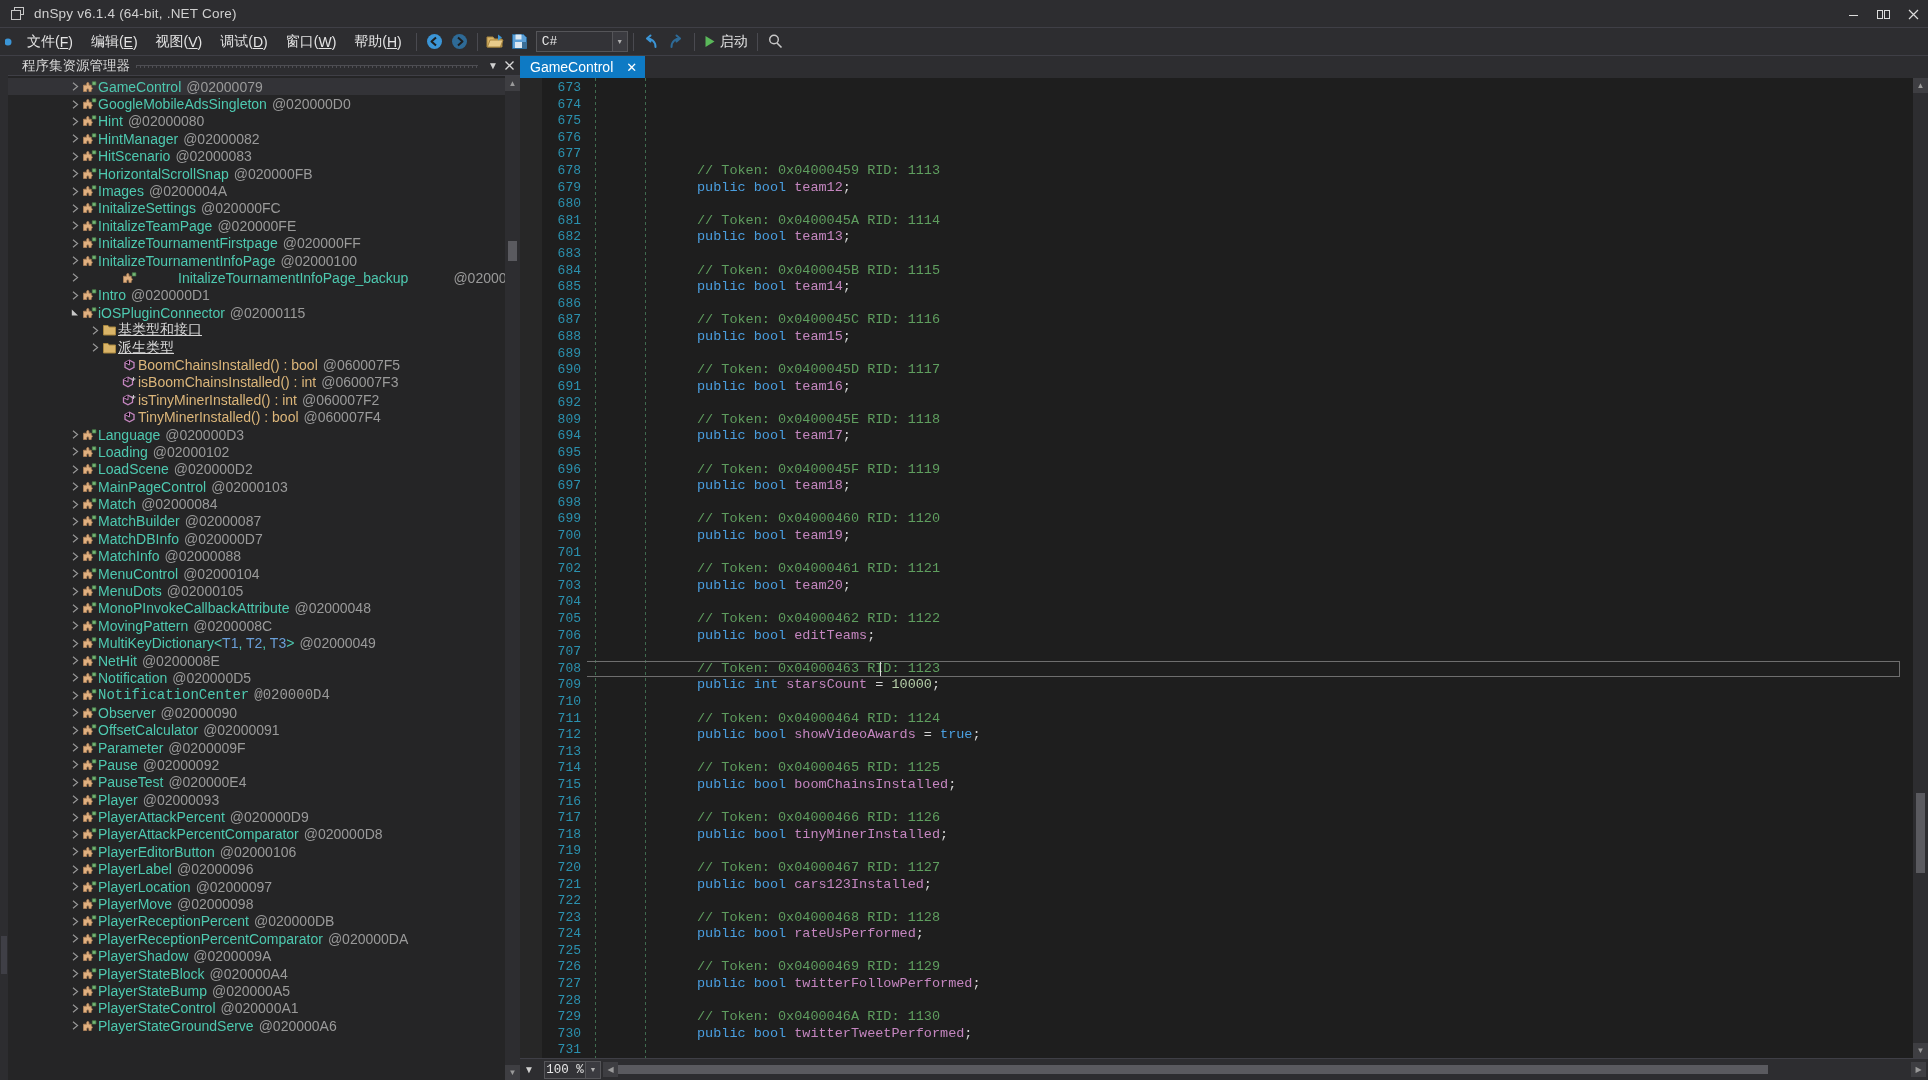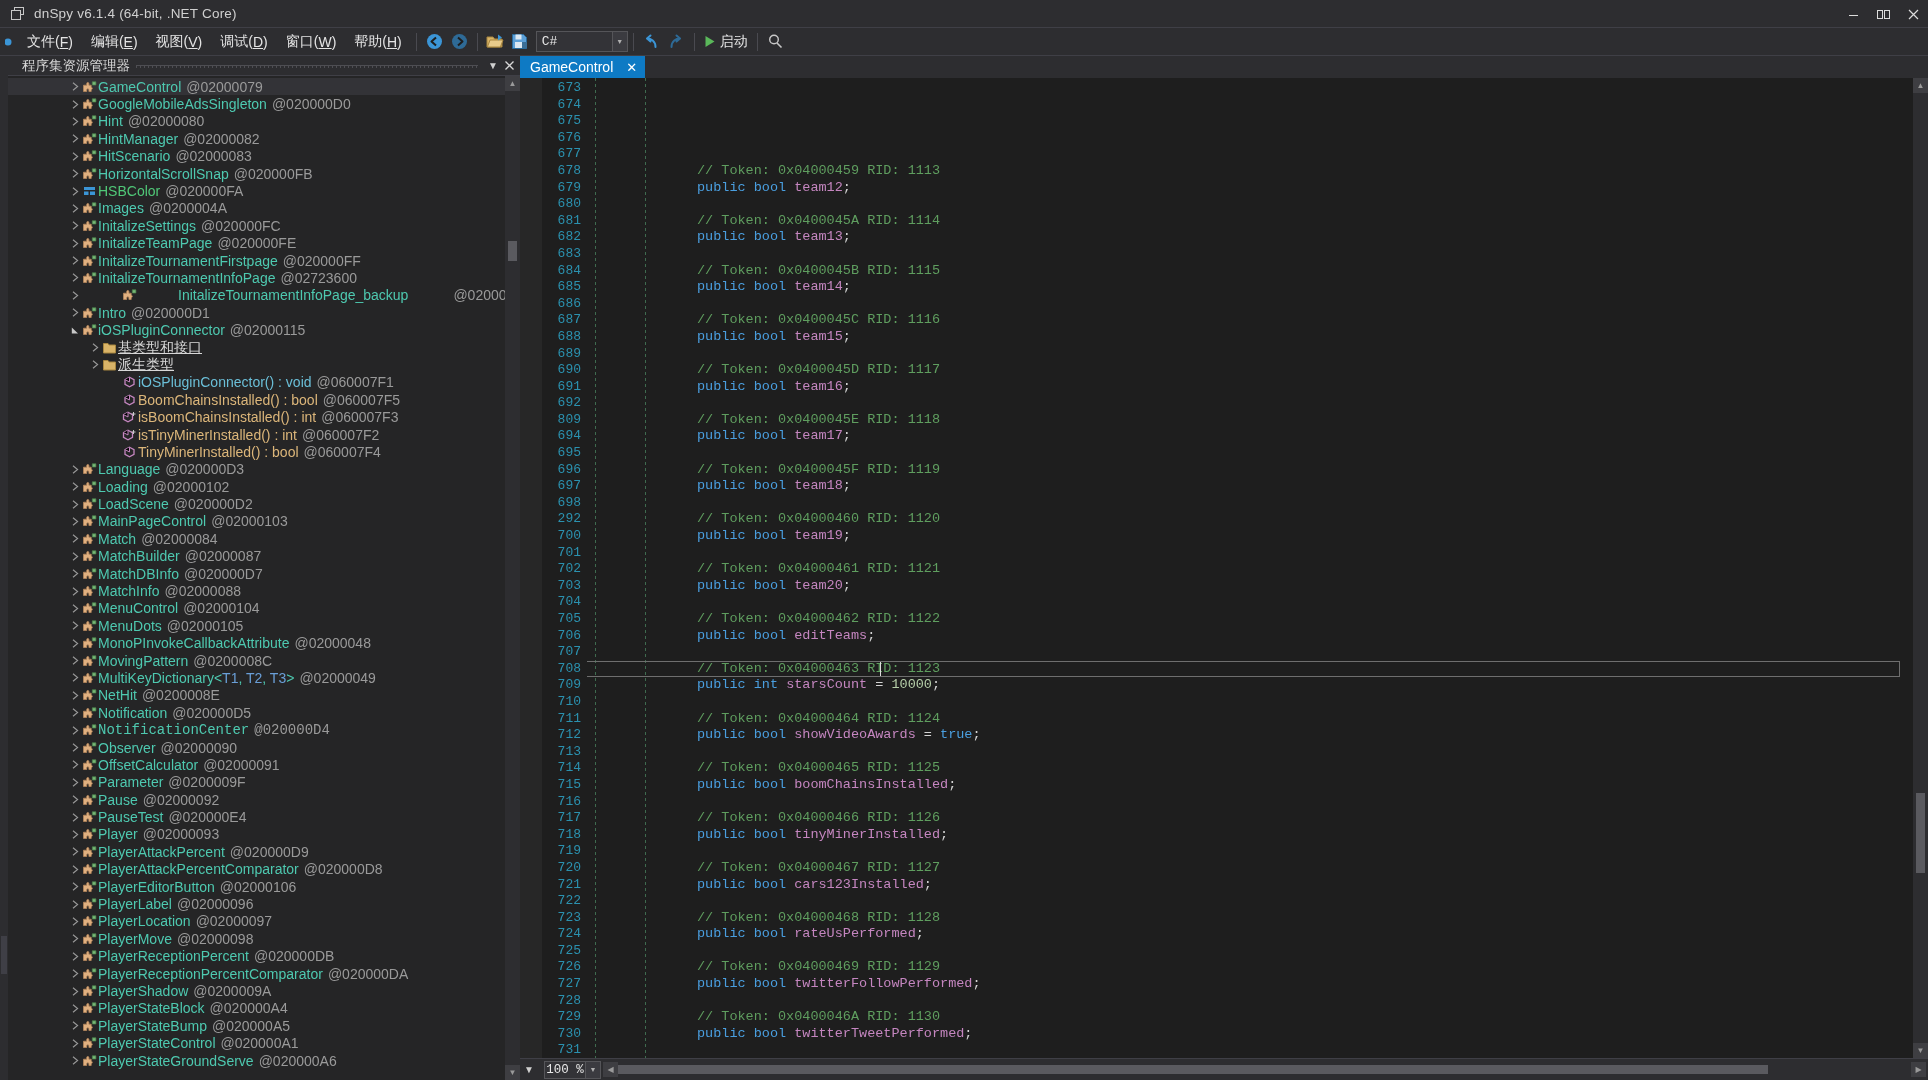--- a/index.html
+++ b/index.html
@@ -437,36 +437,20 @@
             <span class="tlabel">HorizontalScrollSnap</span>
             <span class="ttok">@020000FB</span>
           </div>
           <div class="trow" style="padding-left: 62px;">
             <span class="exp">
               <svg width="7" height="9" viewBox="0 0 7 9">
                 <path d="M1 0.8 L5.6 4.5 L1 8.2" fill="none" stroke="#9a9a9a" stroke-width="1.1"></path>
               </svg>
             </span>
             <span class="ticon">
-              <svg width="13" height="12" viewBox="0 0 13 12">
-                <rect x="1" y="2" width="11" height="3" fill="#3b95d6"></rect>
-                <rect x="1" y="6.5" width="4.5" height="3.5" fill="#3b95d6"></rect>
-                <rect x="7" y="6.5" width="5" height="3.5" fill="#3b95d6"></rect>
-              </svg>
-            </span>
-            <span class="tlabel struct">HSBColor</span>
-            <span class="ttok">@020000FA</span>
-          </div>
-          <div class="trow" style="padding-left: 62px;">
-            <span class="exp">
-              <svg width="7" height="9" viewBox="0 0 7 9">
-                <path d="M1 0.8 L5.6 4.5 L1 8.2" fill="none" stroke="#9a9a9a" stroke-width="1.1"></path>
-              </svg>
-            </span>
-            <span class="ticon">
               <svg width="15" height="12" viewBox="0 0 15 12">
                 <path d="M1.5 4.2 h3.2 v-1.6 q0-1.1 1.1-1.1 1.1 0 1.1 1.1 v1.6 h2.3 v2.1 q1.1 0 1.1 1.1 0 1.1 -1.1 1.1 v2 H6.9 v-1.6 q0-1.1 -1.1-1.1 -1.1 0 -1.1 1.1 v1.6 H1.5 z" fill="#e0b080" stroke="#b5865a" stroke-width=".8"></path>
                 <path d="M10.3 0.8 h3.6 v3.2 h-3.6 z" fill="#7ec47e" stroke="#4e8a4e" stroke-width=".7" opacity=".92"></path>
               </svg>
             </span>
             <span class="tlabel">Images</span>
             <span class="ttok">@0200004A</span>
           </div>
           <div class="trow" style="padding-left: 62px; align-items: center;">
             <span class="exp">
@@ -519,21 +503,21 @@
                 <path d="M1 0.8 L5.6 4.5 L1 8.2" fill="none" stroke="#9a9a9a" stroke-width="1.1"></path>
               </svg>
             </span>
             <span class="ticon">
               <svg width="15" height="12" viewBox="0 0 15 12">
                 <path d="M1.5 4.2 h3.2 v-1.6 q0-1.1 1.1-1.1 1.1 0 1.1 1.1 v1.6 h2.3 v2.1 q1.1 0 1.1 1.1 0 1.1 -1.1 1.1 v2 H6.9 v-1.6 q0-1.1 -1.1-1.1 -1.1 0 -1.1 1.1 v1.6 H1.5 z" fill="#e0b080" stroke="#b5865a" stroke-width=".8"></path>
                 <path d="M10.3 0.8 h3.6 v3.2 h-3.6 z" fill="#7ec47e" stroke="#4e8a4e" stroke-width=".7" opacity=".92"></path>
               </svg>
             </span>
             <span class="tlabel">InitalizeTournamentInfoPage</span>
-            <span class="ttok">@02723600</span>
+            <span class="ttok">@02000100</span>
           </div>
           <div class="trow" style="padding-left: 62px; gap: 40px;">
             <span class="exp">
               <svg width="7" height="9" viewBox="0 0 7 9">
                 <path d="M1 0.8 L5.6 4.5 L1 8.2" fill="none" stroke="#9a9a9a" stroke-width="1.1"></path>
               </svg>
             </span>
             <span class="ticon">
               <svg width="15" height="12" viewBox="0 0 15 12">
                 <path d="M1.5 4.2 h3.2 v-1.6 q0-1.1 1.1-1.1 1.1 0 1.1 1.1 v1.6 h2.3 v2.1 q1.1 0 1.1 1.1 0 1.1 -1.1 1.1 v2 H6.9 v-1.6 q0-1.1 -1.1-1.1 -1.1 0 -1.1 1.1 v1.6 H1.5 z" fill="#e0b080" stroke="#b5865a" stroke-width=".8"></path>
@@ -591,31 +575,20 @@
               <svg width="7" height="9" viewBox="0 0 7 9">
                 <path d="M1 0.8 L5.6 4.5 L1 8.2" fill="none" stroke="#9a9a9a" stroke-width="1.1"></path>
               </svg>
             </span>
             <span class="ticon">
               <svg width="13" height="12" viewBox="0 0 13 12">
                 <path d="M0.5 1.5 h4.5 l1 1.5 H12.5 v8 H0.5 z" fill="#d9b468" stroke="#a8863f"></path>
               </svg>
             </span>
             <span class="tlabel folder">派生类型</span>
-          </div>
-          <div class="trow" style="padding-left: 102px;">
-            <span class="exp"></span>
-            <span class="ticon">
-              <svg width="13" height="12" viewBox="0 0 13 12">
-                <path d="M6.5 1.2 L11 3.7 V8.3 L6.5 10.8 L2 8.3 V3.7 z" fill="none" stroke="#c586c0" stroke-width="1.3"></path>
-                <path d="M6.5 1.2 V5.9 L2 3.7" stroke="#c586c0" stroke-width="1"></path>
-              </svg>
-            </span>
-            <span class="tlabel method">iOSPluginConnector() : void</span>
-            <span class="ttok">@060007F1</span>
           </div>
           <div class="trow" style="padding-left: 102px;">
             <span class="exp"></span>
             <span class="ticon">
               <svg width="13" height="12" viewBox="0 0 13 12">
                 <path d="M6.5 1.2 L11 3.7 V8.3 L6.5 10.8 L2 8.3 V3.7 z" fill="none" stroke="#c586c0" stroke-width="1.3"></path>
                 <path d="M6.5 1.2 V5.9 L2 3.7" stroke="#c586c0" stroke-width="1"></path>
               </svg>
             </span>
             <span class="tlabel prop">BoomChainsInstalled() : bool</span>
@@ -1223,21 +1196,21 @@
           <div>689</div>
           <div>690</div>
           <div>691</div>
           <div>692</div>
           <div>809</div>
           <div>694</div>
           <div>695</div>
           <div>696</div>
           <div>697</div>
           <div>698</div>
-          <div>292</div>
+          <div>699</div>
           <div>700</div>
           <div>701</div>
           <div>702</div>
           <div>703</div>
           <div>704</div>
           <div>705</div>
           <div>706</div>
           <div>707</div>
           <div>708</div>
           <div>709</div>

